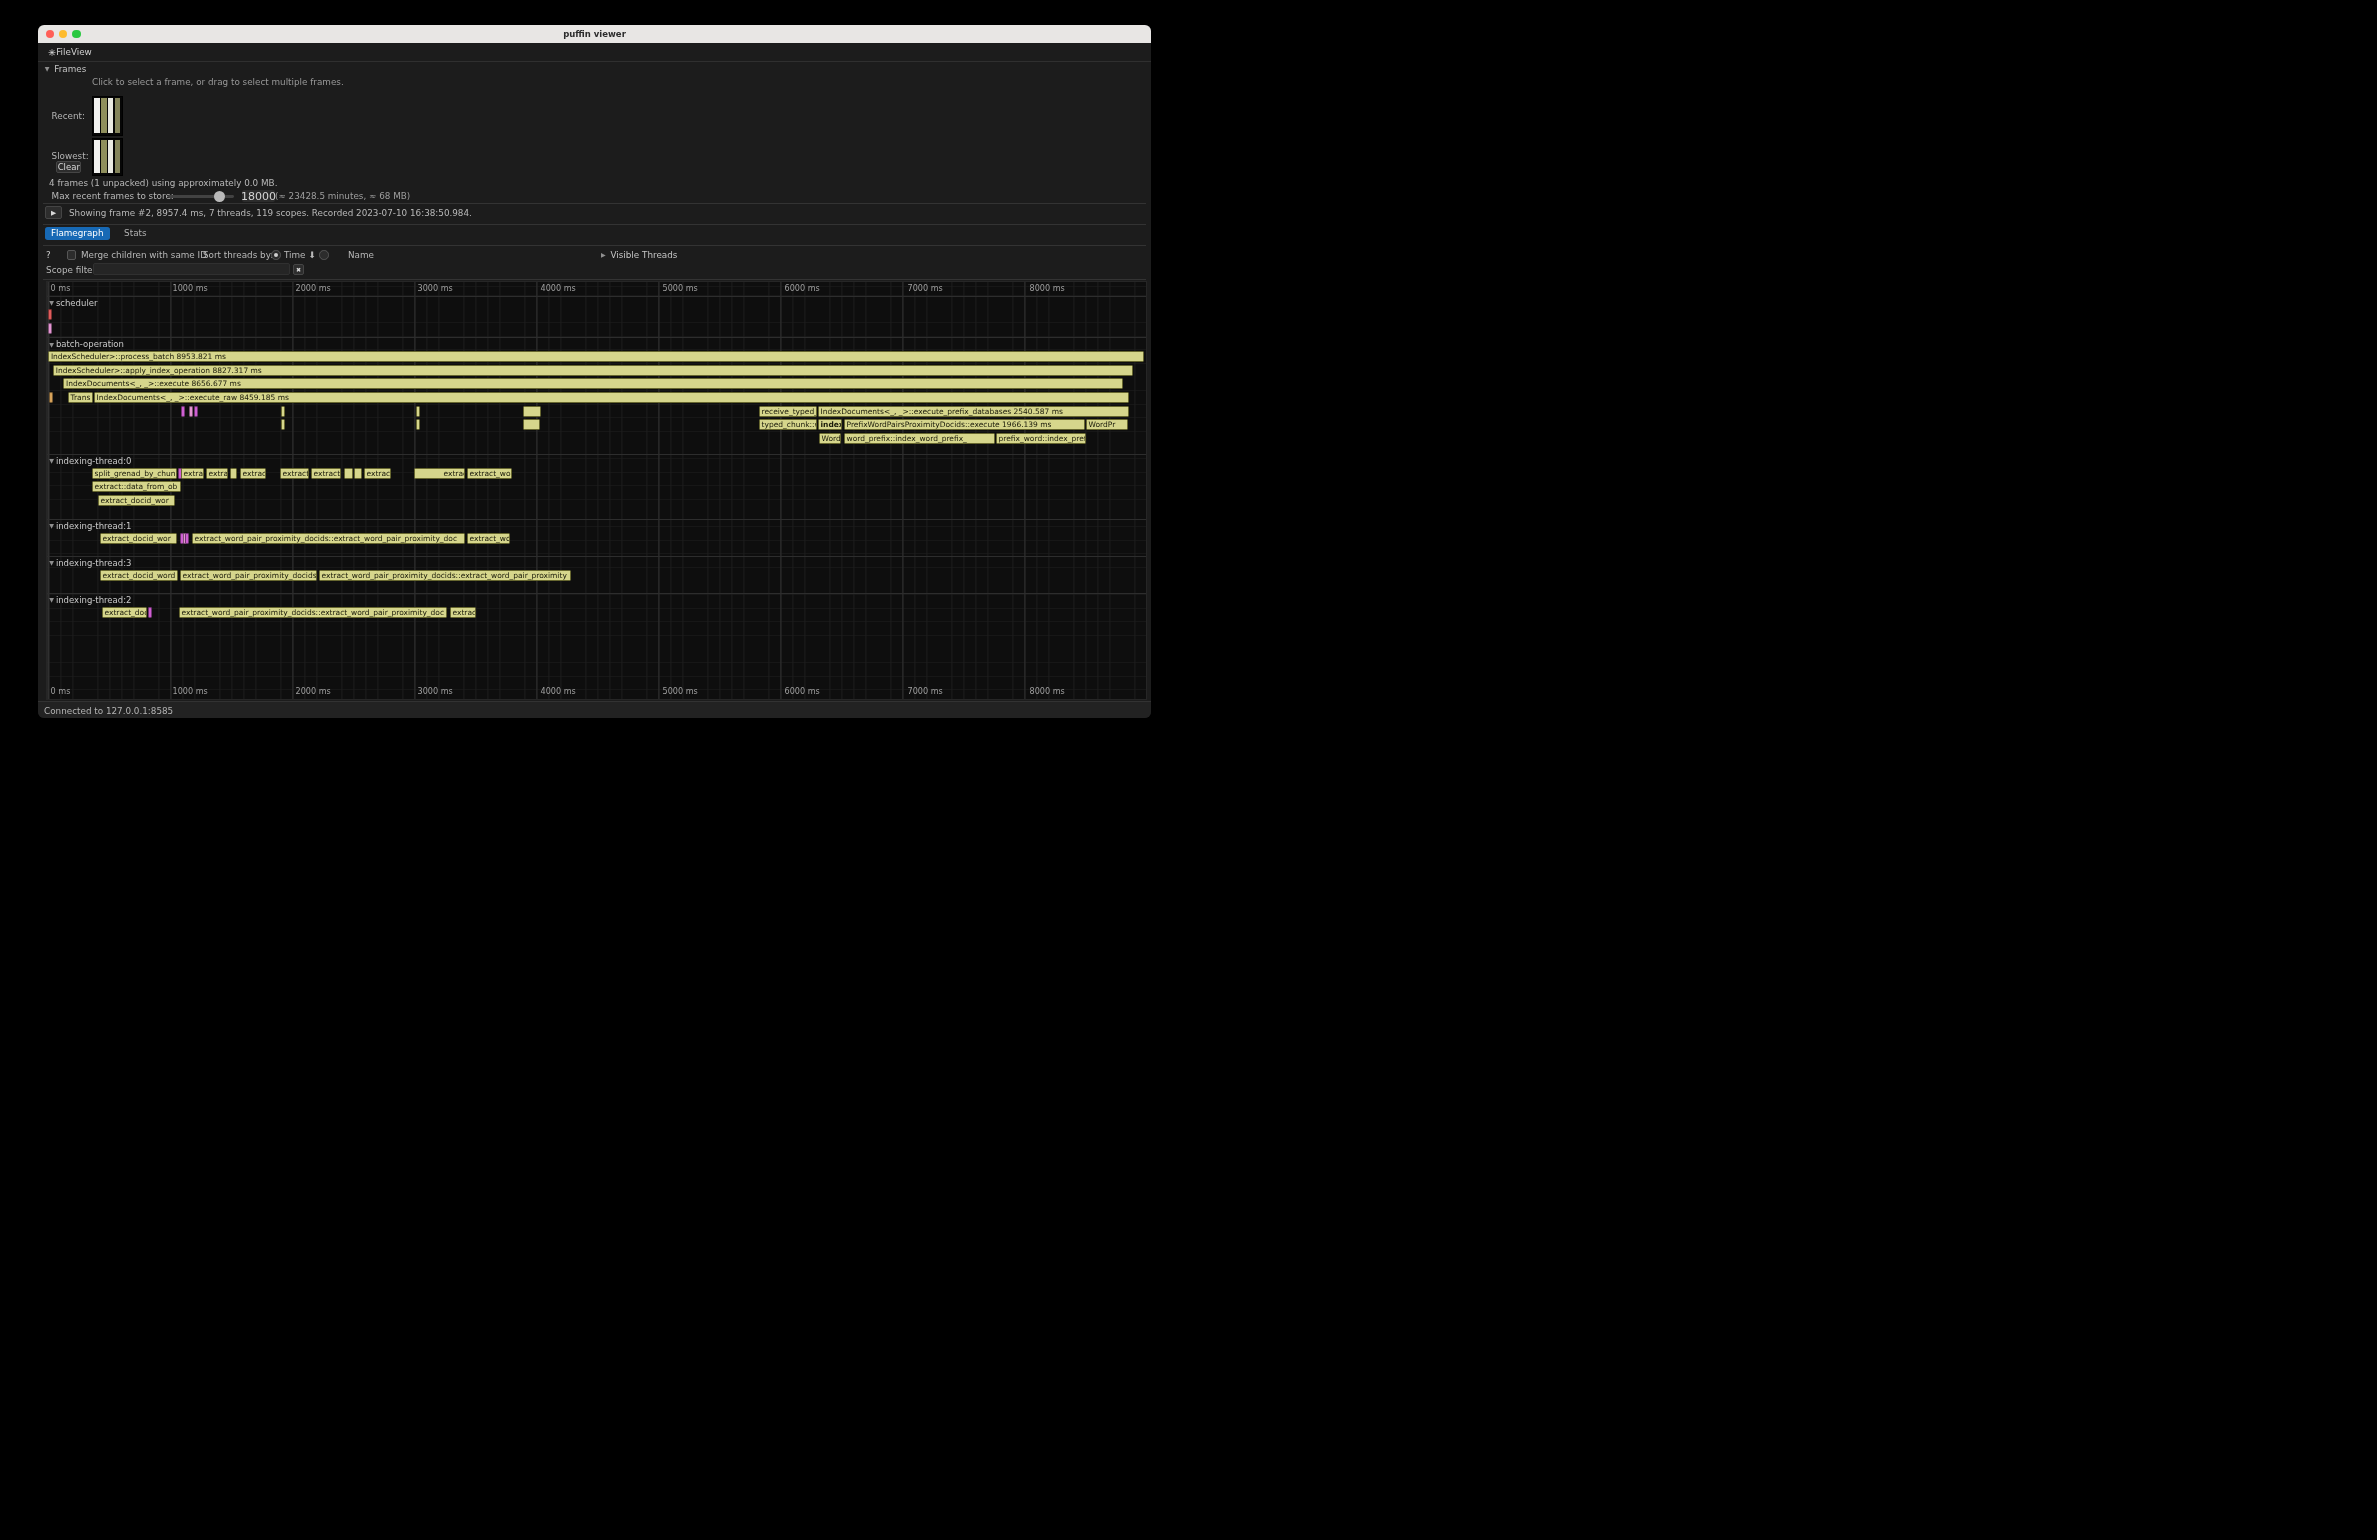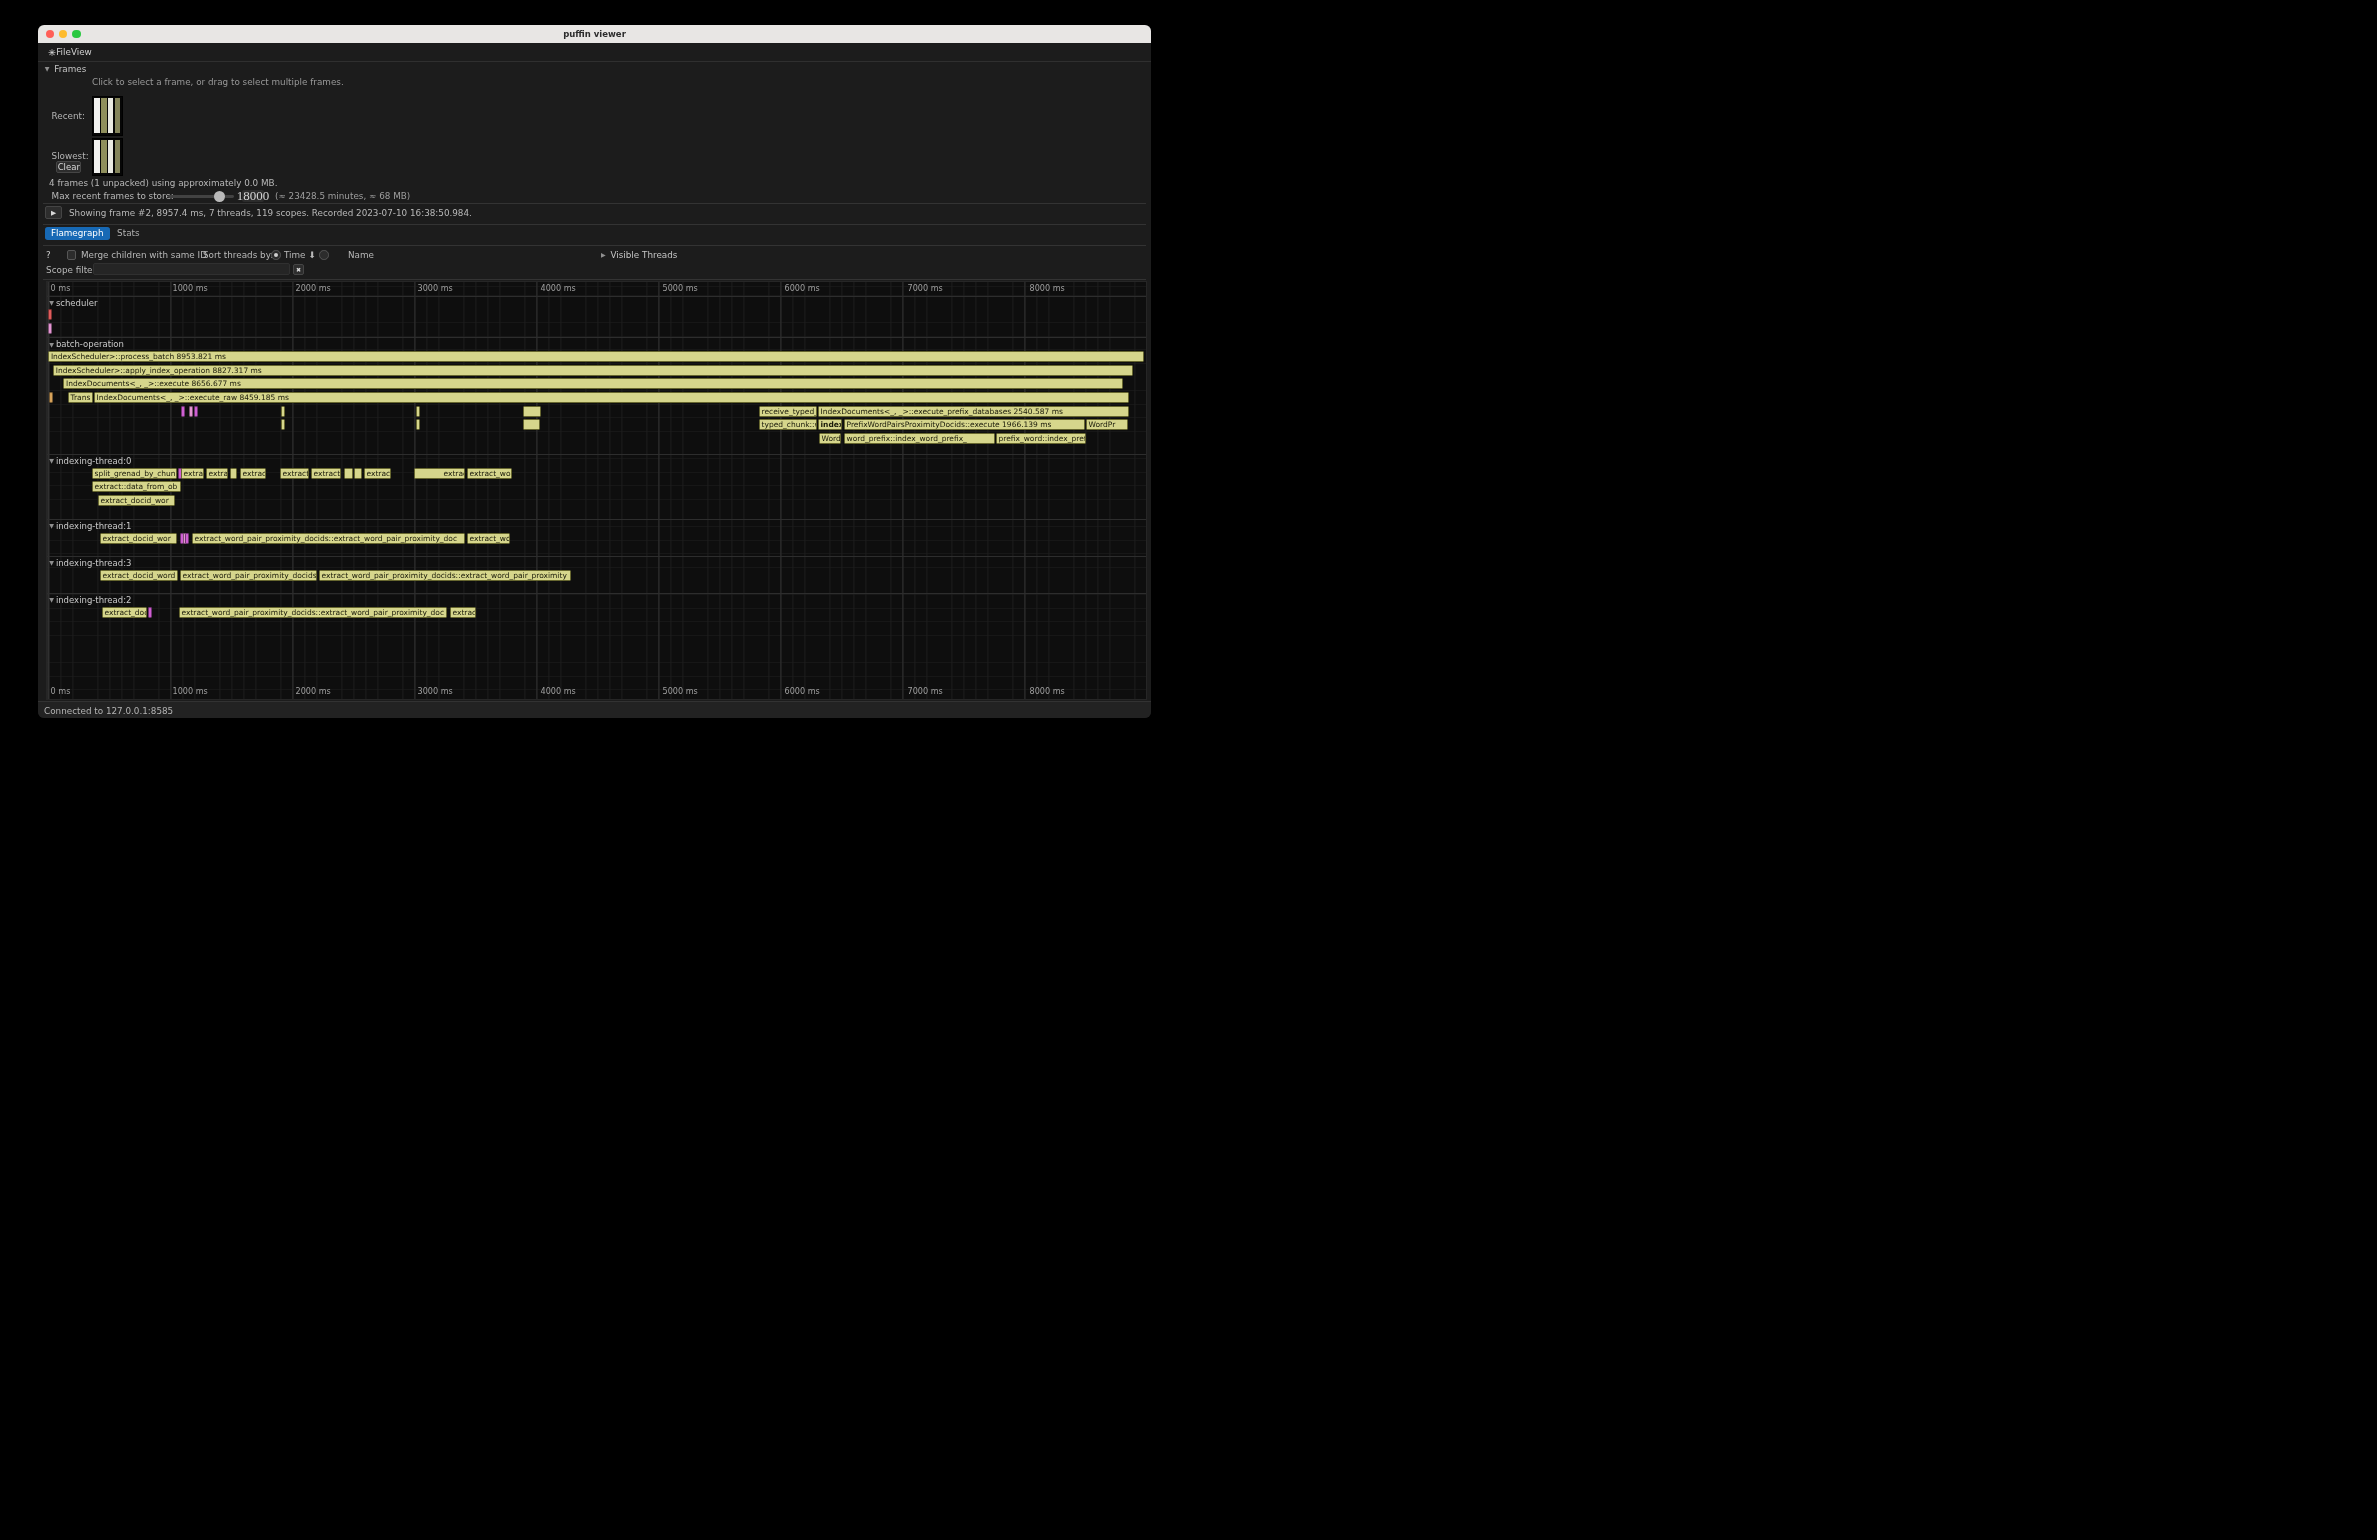--- a/index.html
+++ b/index.html
@@ -31,31 +31,31 @@
   .stripe{width:5.4px;}
   .thumbs.recent .stripe{height:35px;}
   .thumbs.slowest .stripe{height:33px;}
   .btn{background:#2d2d2d;border:0.7px solid #454545;border-radius:2px;color:#d8d8d8;
     display:flex;align-items:center;justify-content:center;box-sizing:border-box;}
   .clear-btn{left:18.3px;top:136px;width:25px;height:12.2px;font-size:8.5px;}
   .summary{left:11px;top:153px;}
   .maxframes-label{left:13.6px;top:166px;}
   .slider-track{left:130px;top:170px;width:66px;height:2.7px;background:#424242;border-radius:1.4px;}
   .slider-knob{left:176px;top:166px;width:11px;height:11px;border-radius:50%;background:#b9b9b9;}
-  .value-box{left:204px;top:165px;width:22px;height:12.2px;background:#2c2c2c;border-radius:2px;
-    color:#d5d5d5;font-size:13px;display:flex;align-items:center;justify-content:center;font-family:Liberation Serif, serif;}
+  .value-box{left:204px;top:165px;width:33px;height:12.2px;background:#2c2c2c;border-radius:2px;
+    color:#d5d5d5;font-size:11px;display:flex;align-items:center;justify-content:center;}
   .estimate{left:237px;top:166px;color:#9e9e9e;}
   .sep{position:absolute;left:5.4px;right:5.4px;height:0.7px;background:#333;}
   .sep1{top:178px}.sep2{top:199px}.sep3{top:220px}.sep4{top:254px}
   .play-btn{left:6.8px;top:181px;width:17.6px;height:13px;font-size:6.8px;}
   .frame-info{left:31px;top:183px;color:#b8b8b8;}
   
   .tab{border-radius:2.7px;padding:1.4px 6.1px;}
   .tab.selected{left:6.8px;top:202px;background:#1769b5;color:#fff;}
-  .tab.plain{left:73px;top:202px;color:#b0b0b0;text-align:center;}
+  .tab.plain{left:80px;top:202px;color:#b0b0b0;text-align:center;}
   
   .help{left:8.1px;top:225px;color:#cfcfcf;}
   .checkbox{left:28.5px;top:225px;width:9.5px;height:9.5px;background:#2c2c2c;border:0.7px solid #565656;border-radius:2px;box-sizing:border-box;}
   .merge-label{left:43px;top:225px;}
   .sort-label{left:165px;top:225px;}
   .radio{width:9.5px;height:9.5px;border-radius:50%;background:#2c2c2c;border:0.7px solid #565656;box-sizing:border-box;}
   .radio.r1{left:233px;top:225px;}
   .radio.r2{left:281px;top:225px;}
   .radio.selected::after{content:"";display:block;width:4.1px;height:4.1px;border-radius:50%;background:#cfcfcf;margin:2px auto;}
   .sort-time{left:246px;top:225px;}

